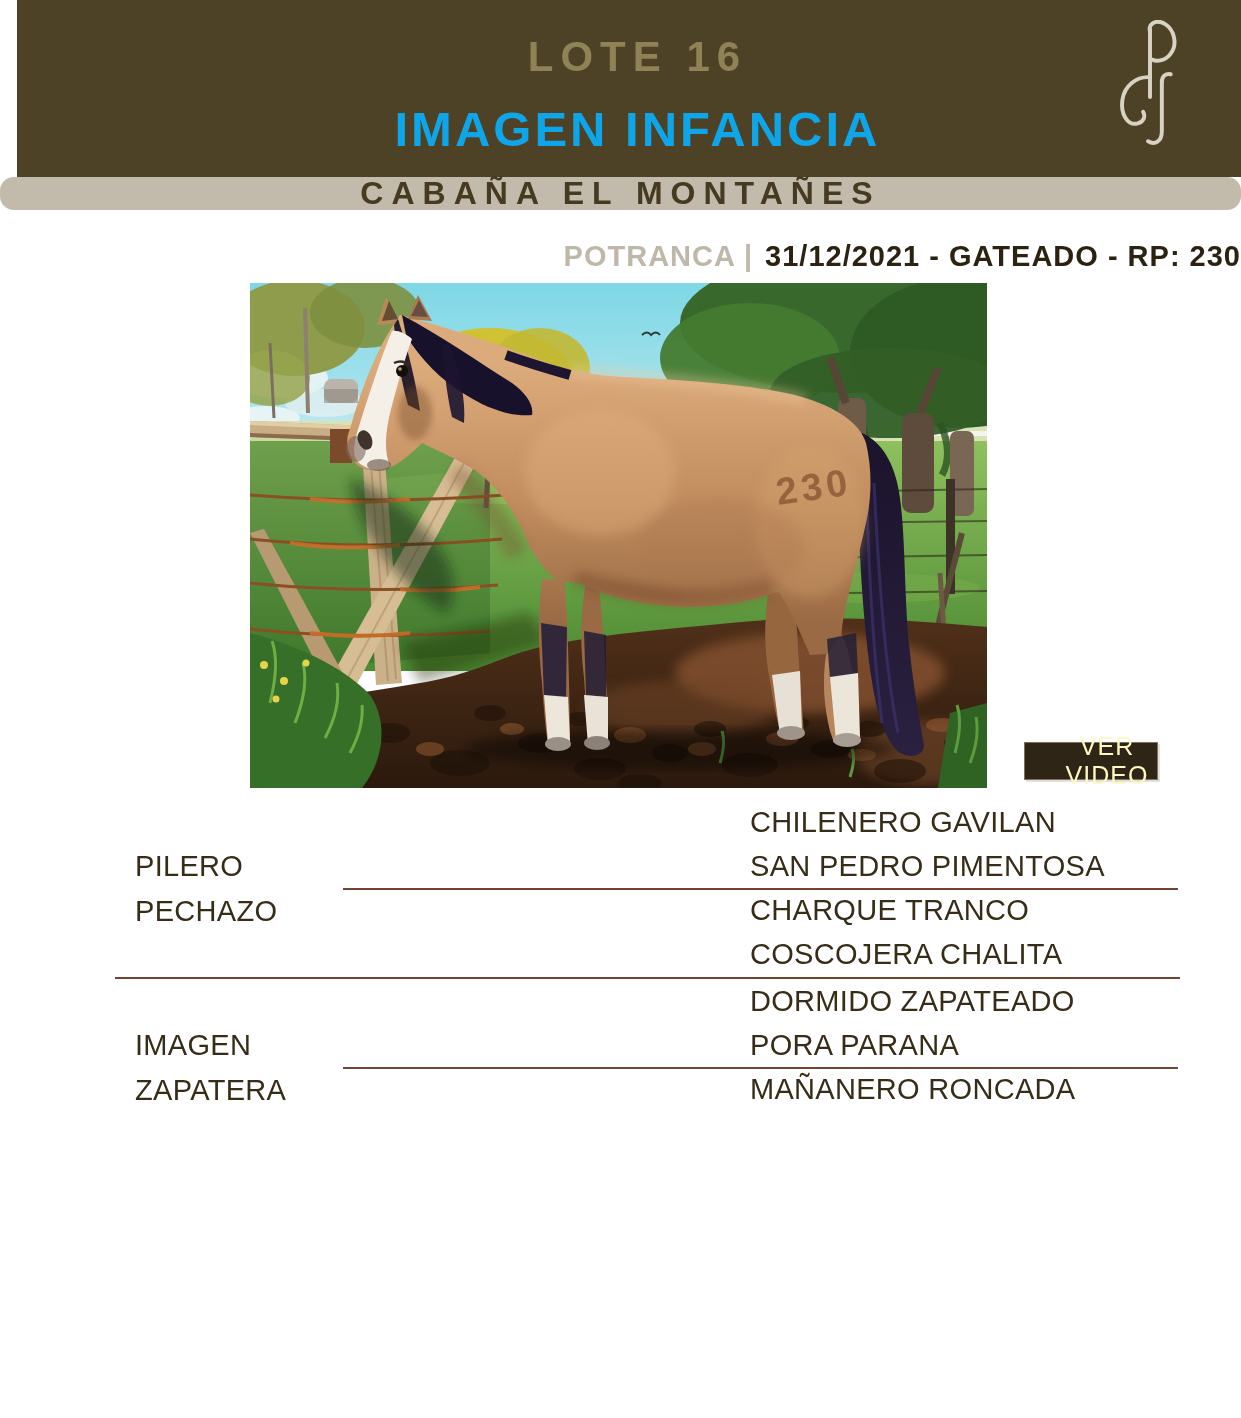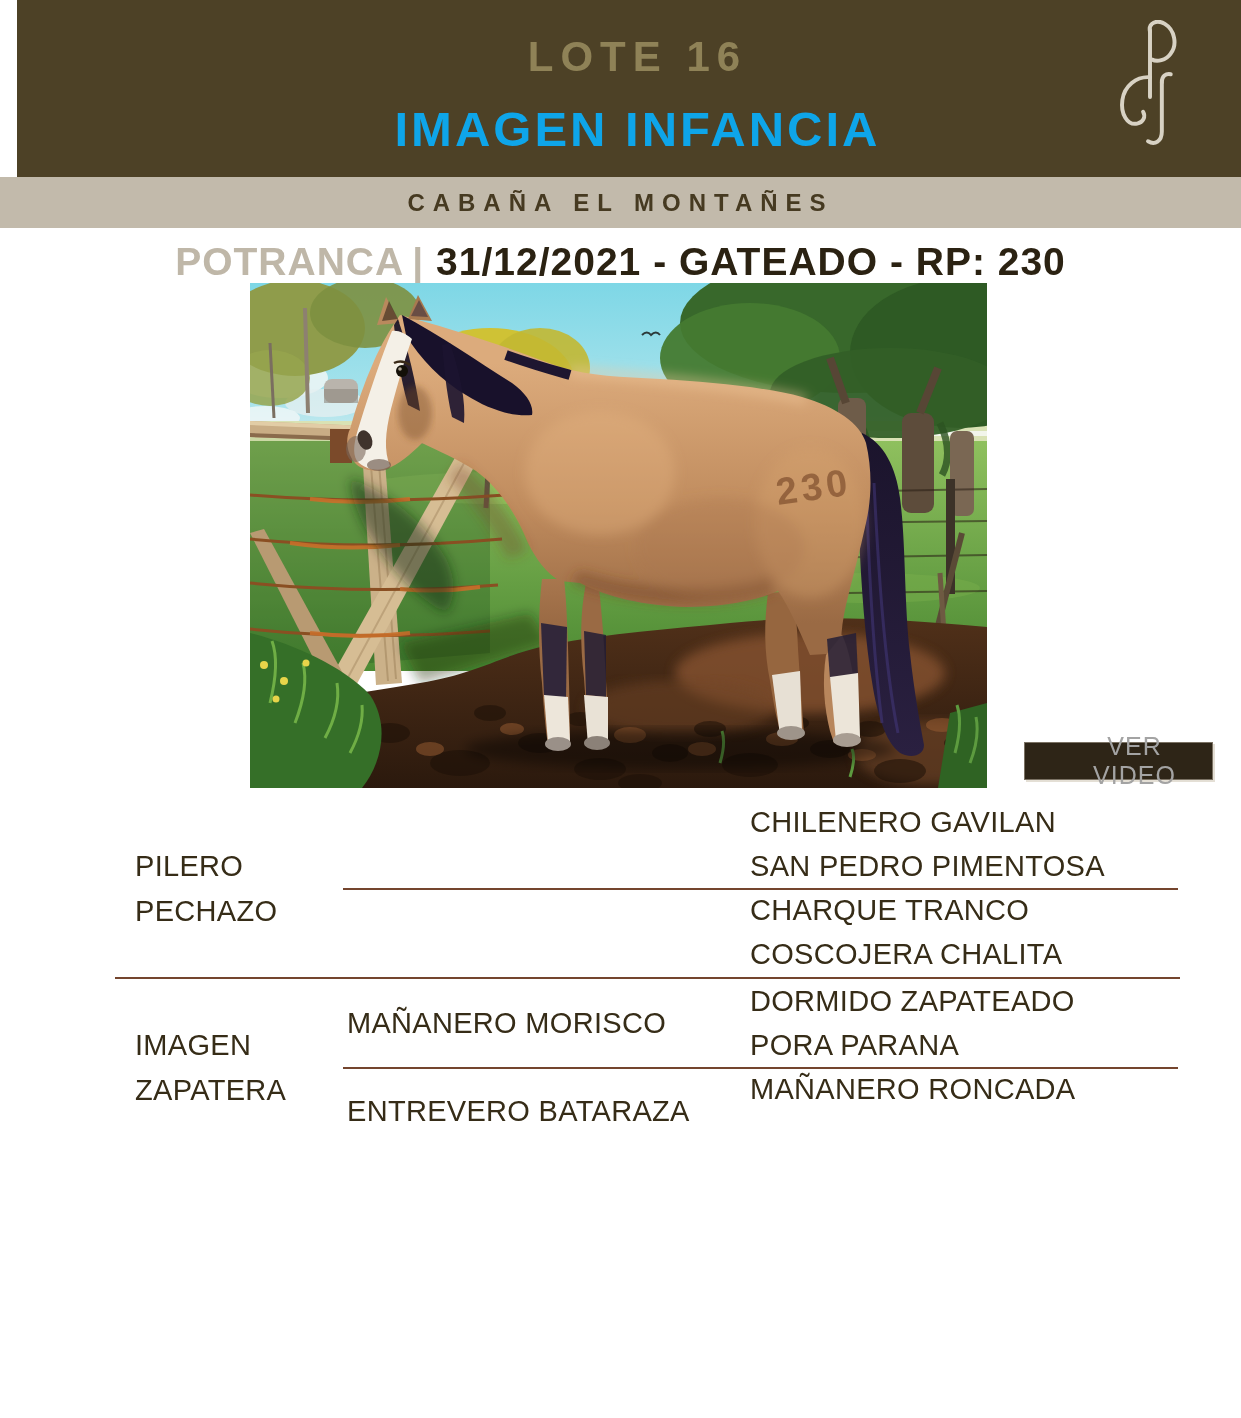--- a/index.html
+++ b/index.html
@@ -15,38 +15,38 @@
     position:absolute;left:0;top:33px;width:100%;text-align:center;
     font-size:42px;font-weight:bold;letter-spacing:7px;color:#8f8257;
   }
   .horse-name{
     position:absolute;left:0;top:101px;width:100%;text-align:center;
     font-size:49px;font-weight:bold;letter-spacing:3px;color:#0ea5e9;
   }
   .logo{position:absolute;right:70px;top:20px;width:76px;height:146px;}
   
   .band{
-    position:absolute;left:0;top:177px;width:1241px;height:51px;background:#c2baab;
+    position:absolute;left:0;top:177px;width:1241px;height:33px;background:#c2baab;
     display:flex;align-items:center;justify-content:center;
-    font-size:24px;font-weight:bold;letter-spacing:8px;color:#463a21;
+    font-size:32px;font-weight:bold;letter-spacing:8px;color:#463a21;border-radius:14px;
   }
   
   .subtitle{
-    position:absolute;left:0;top:240px;width:100%;text-align:center;
-    font-size:39px;font-weight:bold;letter-spacing:1px;color:#2b2212;white-space:nowrap;
+    position:absolute;left:0;top:240px;width:100%;text-align:right;
+    font-size:29px;font-weight:bold;letter-spacing:1px;color:#2b2212;white-space:nowrap;
   }
   .subtitle .cat{color:#bfb7a8;margin-right:8px;}
   .subtitle .sep{color:#bfb7a8;margin-right:12px;font-weight:bold;}
   
   .photo{position:absolute;left:250px;top:283px;width:737px;height:505px;overflow:hidden;}
   .photo svg{display:block;width:737px;height:505px;}
   
   .ver-video{
-    position:absolute;left:1024px;top:742px;width:189px;height:38px;
-    background:#2e2517;color:#a3a3a3;border:1px solid rgba(214,207,193,.45);
+    position:absolute;left:1024px;top:742px;width:134px;height:38px;
+    background:#2e2517;color:#fef9c3;border:1px solid rgba(214,207,193,.45);
     font-family:"Liberation Sans",sans-serif;font-size:25px;letter-spacing:1px;
     display:flex;align-items:center;justify-content:center;cursor:pointer;
     box-shadow:2px 2px 0 rgba(225,220,208,.9);
     padding-left:38px;
   }
   
   .pedigree{
     position:absolute;left:115px;top:800px;width:1065px;
     color:#362c17;font-size:29px;letter-spacing:.3px;
   }
@@ -360,24 +360,20 @@
     <div class="mid-line"></div>
   </div>
 
   <div class="full-line"></div>
 
   <div class="ped-section">
     <div class="ped-label">
       <div>IMAGEN</div>
       <div>ZAPATERA</div>
     </div>
-    <div class="ped-parents">
-      <div class="ped-parent">MAÑANERO MORISCO</div>
-      <div class="ped-parent">ENTREVERO BATARAZA</div>
-    </div>
     <div class="ped-gp">
       <div class="gp-row">DORMIDO ZAPATEADO</div>
       <div class="gp-row">PORA PARANA</div>
       <div class="gp-row">MAÑANERO RONCADA</div>
     </div>
     <div class="mid-line"></div>
   </div>
 
 </div>
 

